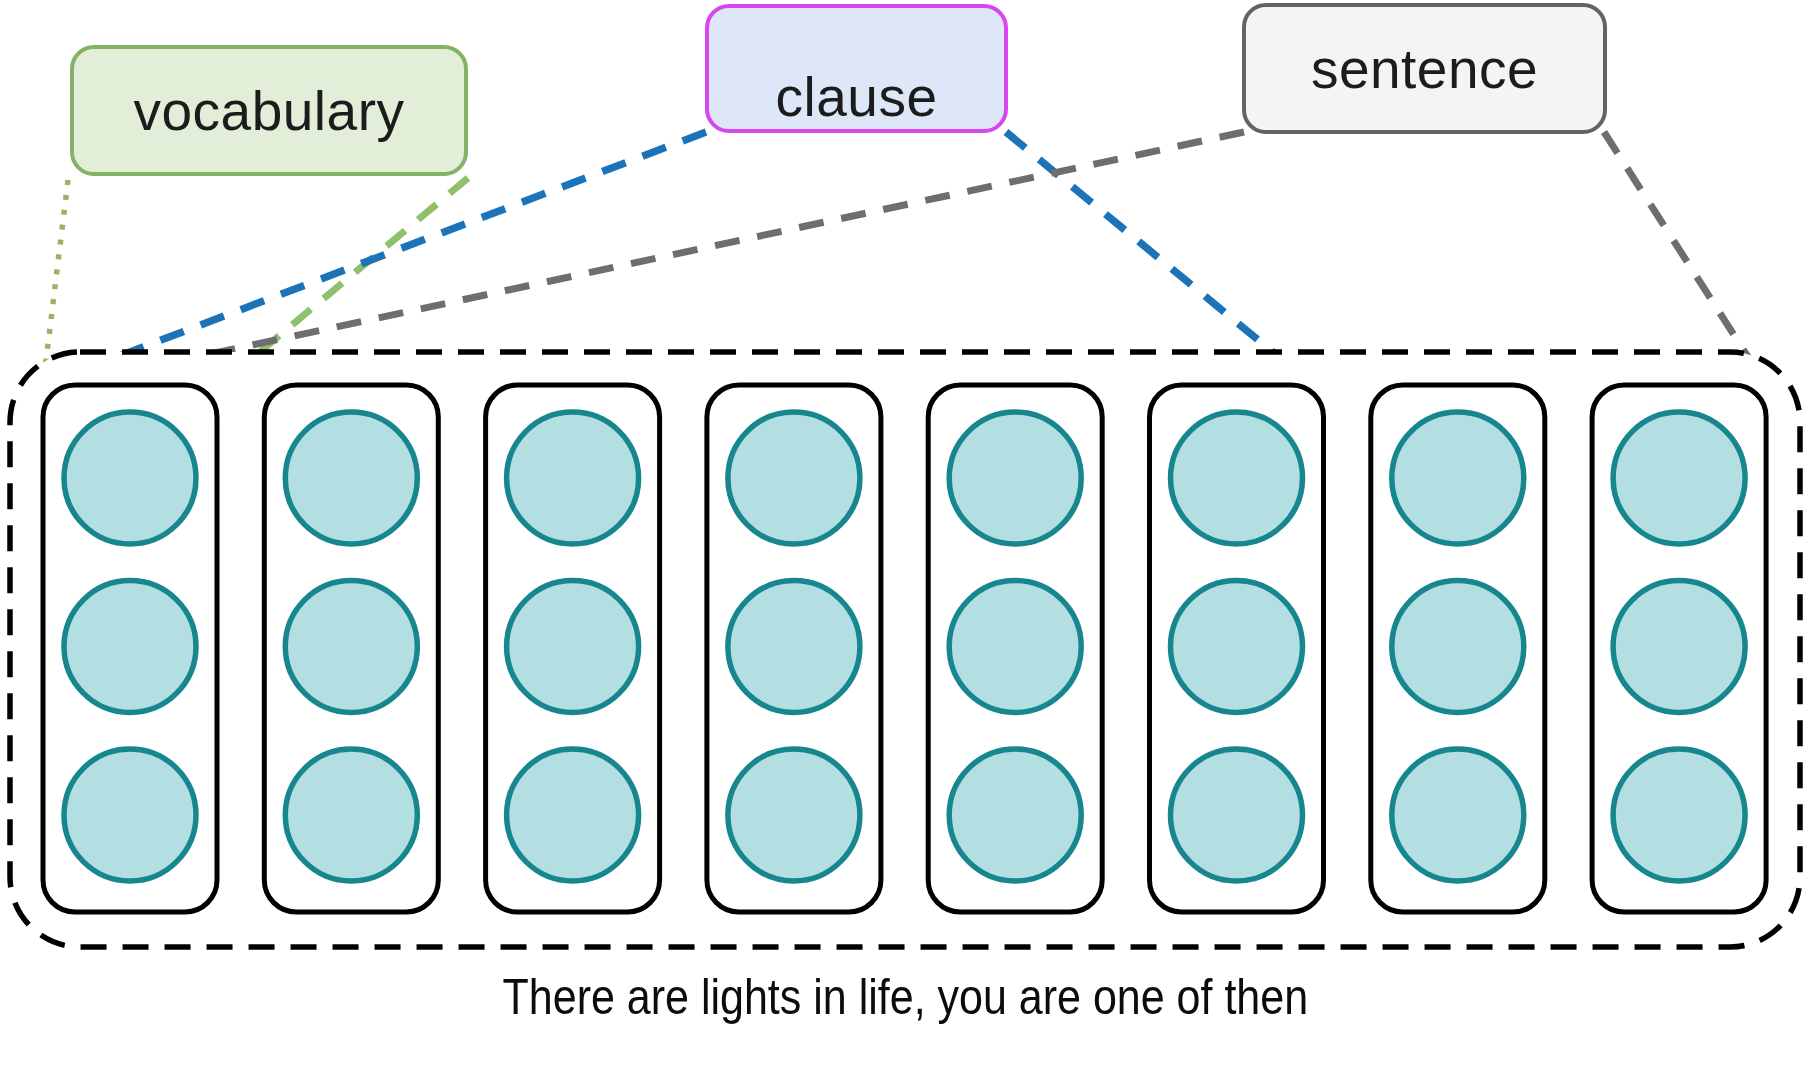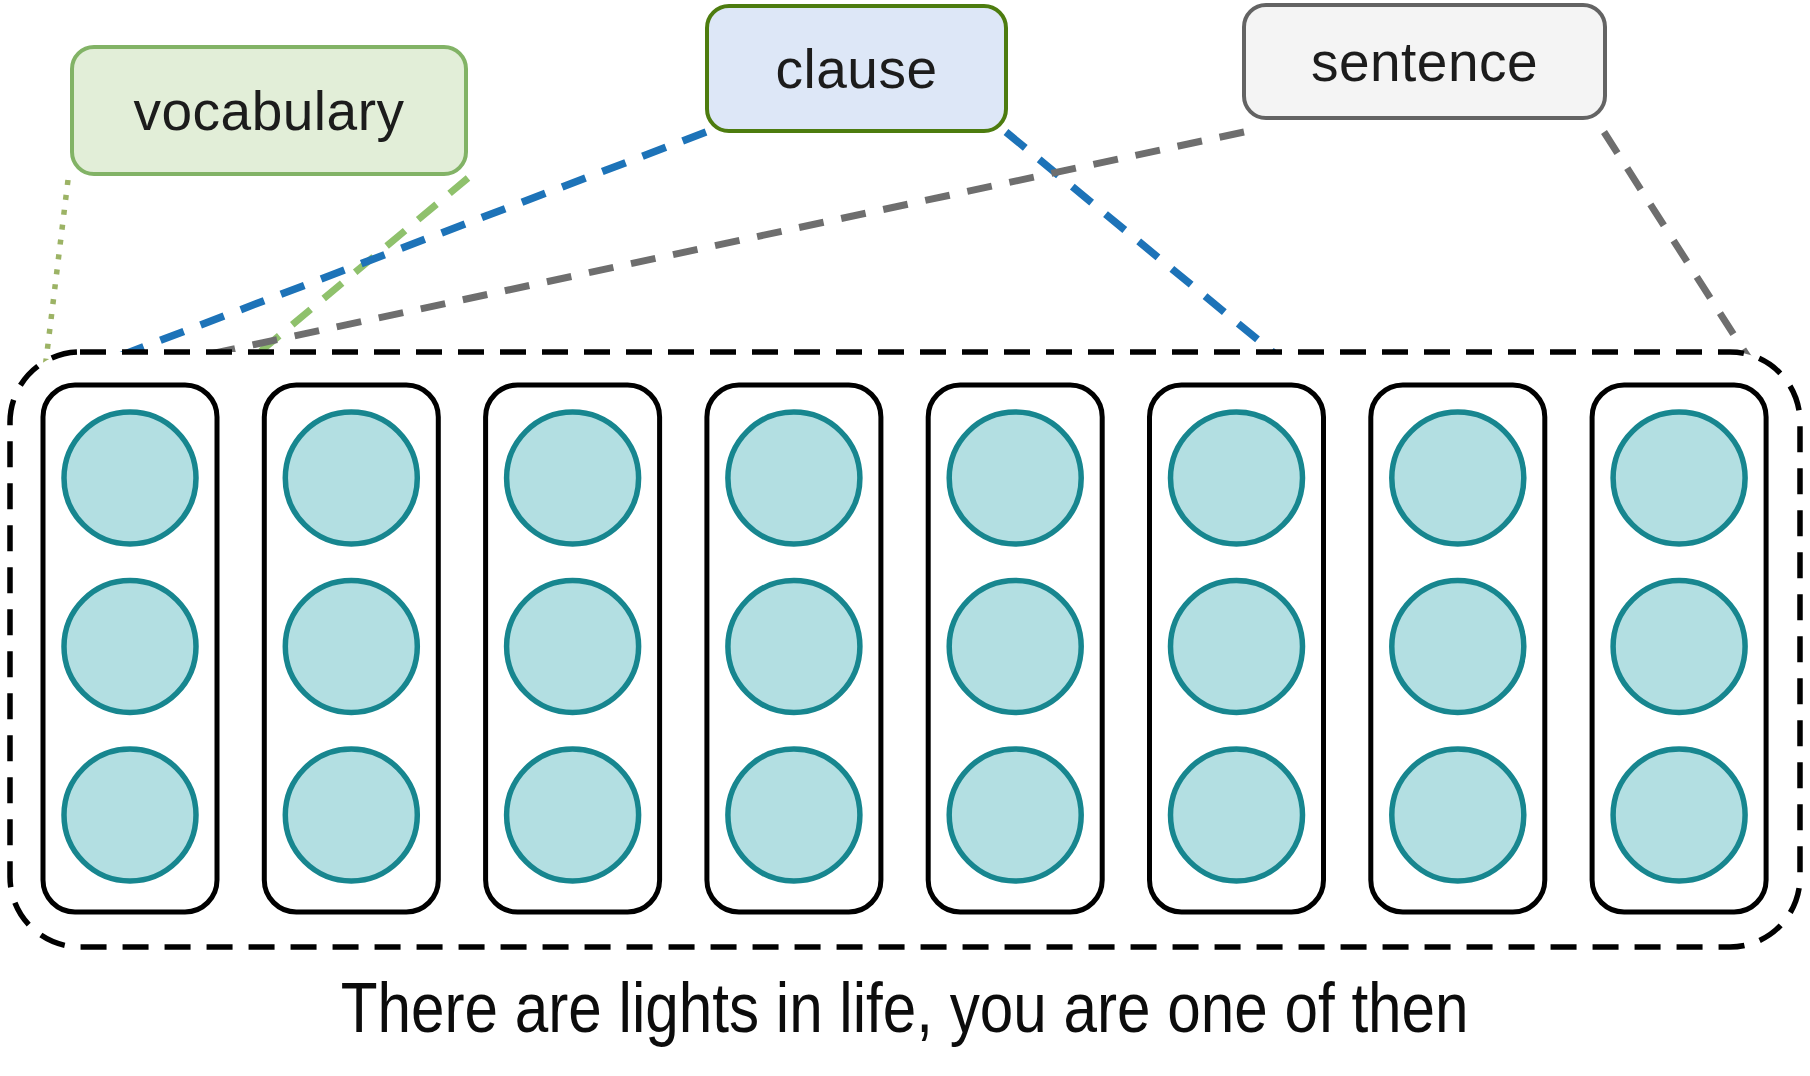--- a/index.html
+++ b/index.html
@@ -29,29 +29,29 @@
     display: flex;
     align-items: center;
     justify-content: center;
     border-radius: 24px;
     font-size: 55px;
     color: #1c1c1c;
     letter-spacing: 0.5px;
     z-index: 3;
   }
   .label-box.vocab    { left: 70px;   top: 45px; width: 398px; height: 131px; border: 4px solid #82b366; }
-  .label-box.clause   { left: 705px;  top: 4px;  width: 303px; height: 129px; border: 4px solid #4d7c0f; }
-  .label-box.sentence { left: 1242px; top: 3px;  width: 365px; height: 117px; border: 4px solid #636363; }
+  .label-box.clause   { left: 705px;  top: 4px;  width: 303px; height: 129px; border: 4px solid #d946ef; align-items: flex-end; }
+  .label-box.sentence { left: 1242px; top: 3px;  width: 365px; height: 131px; border: 4px solid #636363; }
   .caption {
     position: absolute;
     left: 0;
     top: 968px;
     width: 1810px;
     text-align: center;
-    font-size: 70px;
+    font-size: 50px;
     color: #0c0c0c;
     white-space: nowrap;
     z-index: 3;
   }
   .caption .squeeze {
     display: inline-block;
     transform: scaleX(0.86);
     transform-origin: 50% 50%;
   }
 </style>

